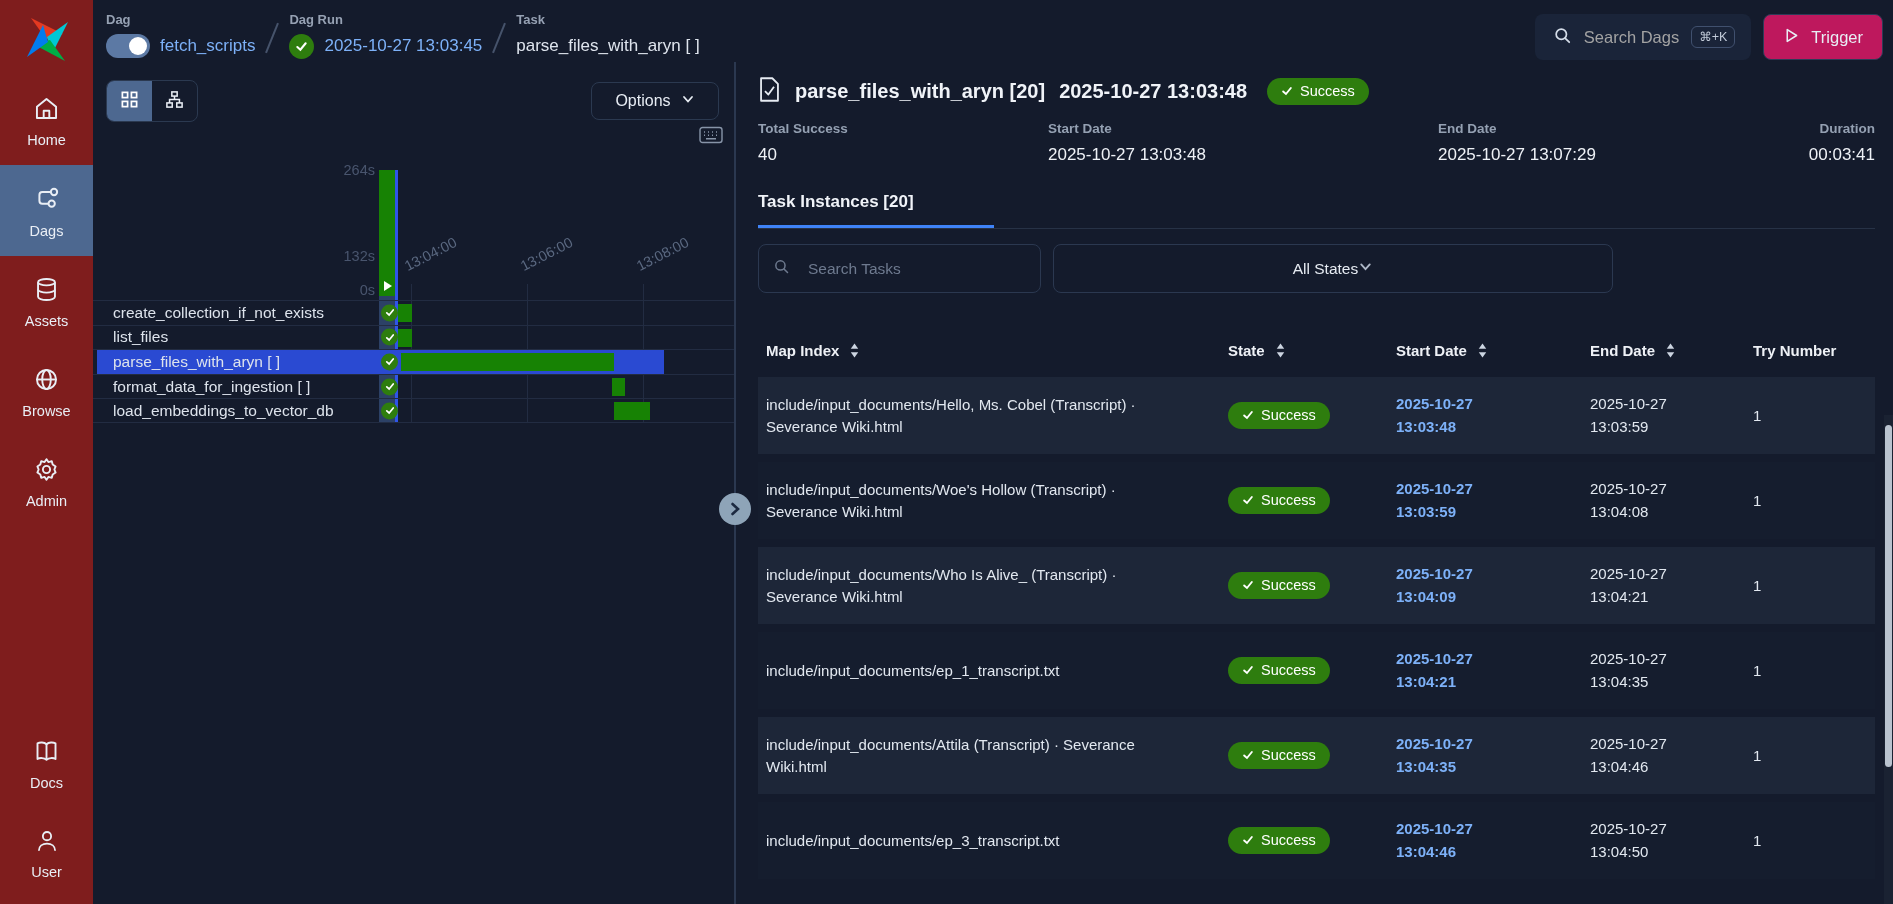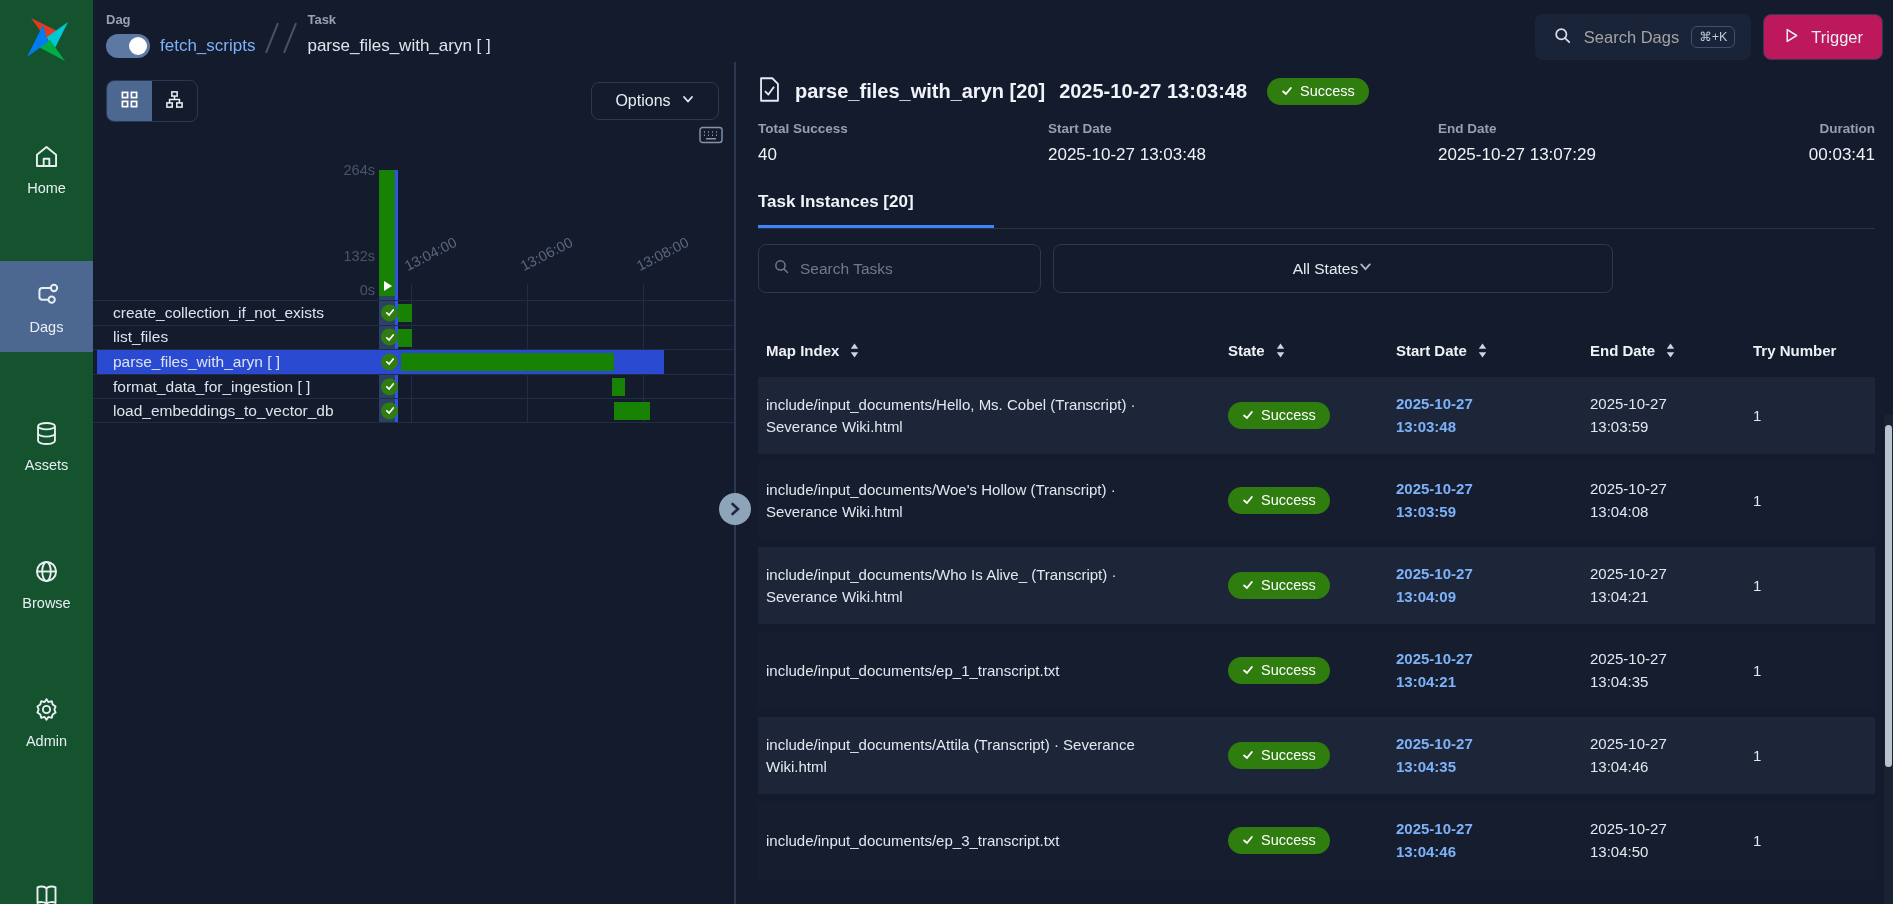--- a/index.html
+++ b/index.html
@@ -1,22 +1,22 @@
 <!DOCTYPE html>
 <html><head>
 <meta charset="utf-8">
 <style>
   * { margin:0; padding:0; box-sizing:border-box; }
   html,body { width:1893px; height:904px; overflow:hidden; background:#141b2c;
     font-family:"Liberation Sans", sans-serif; color:#e6ebf2; }
   .app { position:relative; width:1893px; height:904px; background:#141b2c; }
 
   
-  .sidebar { position:absolute; left:0; top:0; width:93px; height:904px; background:#14532d;
-    display:flex; flex-direction:column; align-items:center; z-index:10;gap:48px; }
+  .sidebar { position:absolute; left:0; top:0; width:93px; height:904px; background:#7f1d1d;
+    display:flex; flex-direction:column; align-items:center; z-index:10; }
   .logo { padding:13px 0 6px; }
   .nav-item { width:100%; padding:20px 0 17px; display:flex; flex-direction:column;
     align-items:center; gap:10px; cursor:pointer; }
   .nav-item.active { background:#4d6890; }
   .nav-item .lbl { font-size:14.5px; color:#e9eef5; }
   .nav-item svg { display:block; }
   .spacer { flex:1; }
 
   
   .topbar { position:absolute; left:93px; right:0; top:0; height:62px; display:flex;
@@ -88,21 +88,21 @@
     border-radius:999px; padding:5px 14px 6px; font-size:14.5px; margin-left:6px; }
   .stats { display:grid; grid-template-columns:290px 390px 1fr auto; margin-top:14px; }
   .stat .slabel { font-size:13.5px; font-weight:bold; color:#94a0b2; margin-bottom:9px; }
   .stat .sval { font-size:17px; color:#eef1f6; }
   .stat.right { text-align:right; }
   .tabbar { margin-top:27px; border-bottom:1px solid #273246; }
   .tab { display:inline-block; width:236px; padding-bottom:13px; font-size:17px; font-weight:bold;
     color:#f0f3f8; border-bottom:3px solid #3f83f8; cursor:pointer; }
   .filters { display:flex; gap:12px; margin-top:15px; }
   .search-tasks { width:283px; height:49px; border:1px solid #2b3850; border-radius:8px;
-    display:flex; align-items:center; gap:10px; padding:0 14px; }
+    display:flex; align-items:center; gap:18px; padding:0 14px; }
   .search-tasks input { flex:1; background:transparent; border:none; outline:none; color:#dfe5ee; font-size:15.5px;
     font-family:"Liberation Sans", sans-serif; }
   .search-tasks input::placeholder { color:#6e7a8f; }
   .state-select { width:560px; height:49px; border:1px solid #2b3850; border-radius:8px;
     display:flex; align-items:center; justify-content:center; padding:0 16px; cursor:pointer; }
   .state-select .txt { font-size:15.5px; color:#e6ebf2; }
 
   .tbl { margin-top:30px; }
   .thead { display:grid; grid-template-columns:440px 165px 200px 190px 1fr; height:54px; align-items:center; }
   .th { display:flex; align-items:center; gap:9px; font-size:15px; font-weight:bold; color:#eef1f6; }
@@ -211,20 +211,31 @@
       <div class="crumb">
         <span class="clabel">Dag</span>
         <span class="cval">
           <span class="toggle">
               <span class="knob"></span>
             </span>
           <a class="link-blue">fetch_scripts</a>
         </span>
       </div>
       <div class="slash"></div>
+      <div class="crumb">
+        <span class="clabel">Dag Run</span>
+        <span class="cval">
+          <span class="ck-circle">
+            <svg width="13" height="13" viewBox="0 0 14 14" fill="none" stroke="#fff" stroke-width="2.2" stroke-linecap="round">
+                <polyline points="2.5,7.5 5.8,10.5 11.5,3.5"></polyline>
+              </svg>
+          </span>
+          <a class="link-blue">2025-10-27 13:03:45</a>
+        </span>
+      </div>
       <div class="slash"></div>
       <div class="crumb">
         <span class="clabel">Task</span>
         <span class="cval">
             <span class="task-val">parse_files_with_aryn [ ]</span>
           </span>
       </div>
     </div>
     <div class="top-actions">
       <div class="search-dags">

